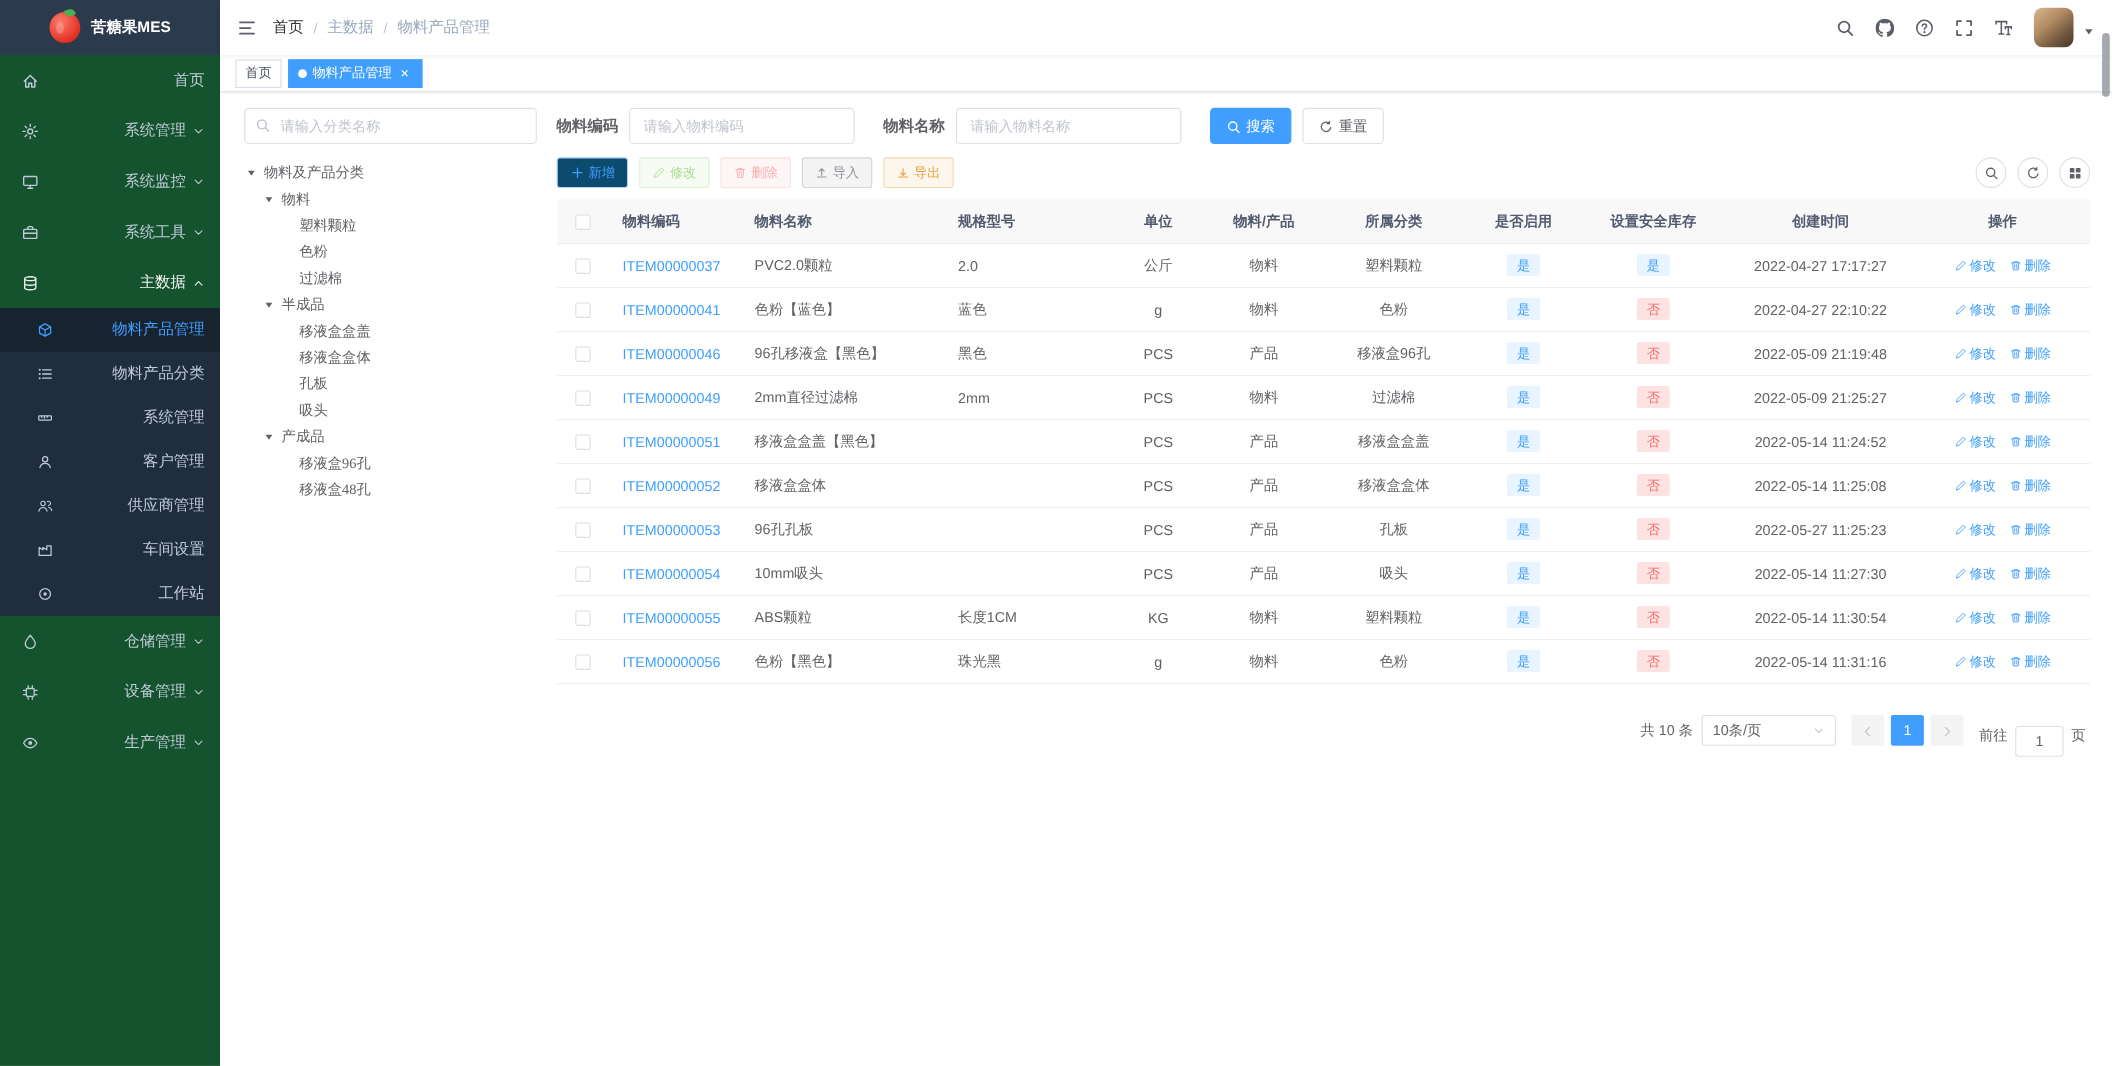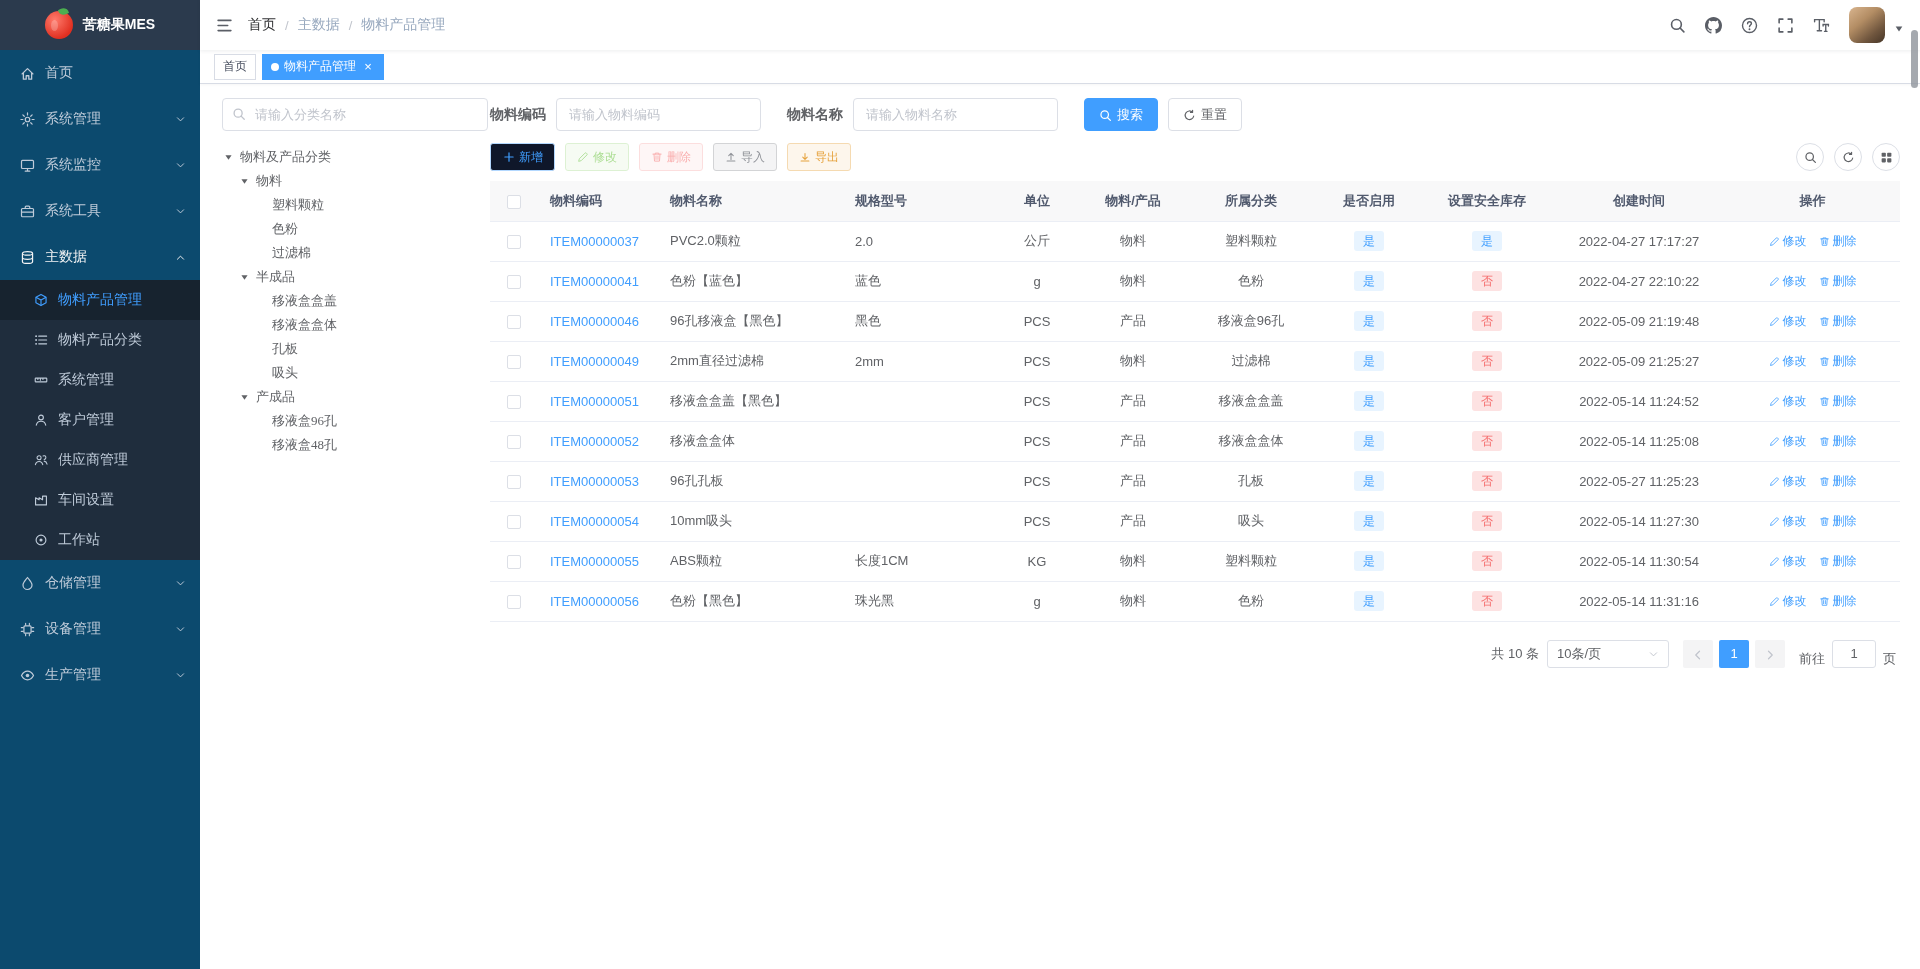--- a/index.html
+++ b/index.html
@@ -4,21 +4,21 @@
 <style>
   * { margin:0; padding:0; box-sizing:border-box; }
   html,body { width:1920px; height:969px; }
   body { font-family:"Liberation Sans","DejaVu Sans",sans-serif; font-size:14px; color:#303133;
          background:#fff; overflow:hidden; position:relative; }
   .ic { display:inline-block; width:14px; height:14px; vertical-align:middle; }
 
   .app { display:flex; height:100%; }
 
   
-  .sidebar { width:200px; flex-shrink:0; background:#0c4a6e; display:flex; flex-direction:column; overflow:hidden; }
+  .sidebar { width:200px; flex-shrink:0; background:#14532d; display:flex; flex-direction:column; overflow:hidden;text-align:right; }
   .logo-area { height:50px; display:flex; align-items:center; justify-content:center; gap:10px; background:#2b3a4d; flex-shrink:0; }
   .logo-badge { width:28px; height:28px; border-radius:50%; position:relative; flex-shrink:0;
                 background:radial-gradient(circle at 35% 32%, #ff7a6b, #e02f20 72%); }
   .logo-badge::before { content:""; position:absolute; top:-3px; left:14px; width:9px; height:7px;
                 background:#4caf50; border-radius:0 70% 0 70%; transform:rotate(-25deg); }
   .logo-badge::after { content:""; position:absolute; top:9px; left:6px; width:7px; height:11px;
                 border-radius:50%; background:rgba(255,255,255,.22); }
   .logo-title { color:#fff; font-size:14px; font-weight:bold; white-space:nowrap; }
   .menu { flex:1; overflow:hidden; }
   .menu-item { height:46px; display:flex; align-items:center; padding:0 14px 0 20px; color:#bfcbd9; font-size:14px; cursor:pointer; }
@@ -55,21 +55,21 @@
               box-shadow:0 1px 3px 0 rgba(0,0,0,.04); display:flex; align-items:center; padding:0 14px; gap:6px;
               position:relative; z-index:2; flex-shrink:0; }
   .tag { height:26px; display:inline-flex; align-items:center; gap:5px; border:1px solid #d8dce5;
          background:#fff; color:#495060; font-size:12px; padding:0 8px; cursor:pointer; }
   .tag.active { background:#409eff; border-color:#409eff; color:#fff; }
   .tag.active::before { content:""; width:8px; height:8px; border-radius:50%; background:#fff; }
   .tag-close { width:14px; height:14px; border-radius:50%; display:inline-flex; align-items:center;
                justify-content:center; font-size:13px; line-height:1; }
 
   
-  .page { flex:1; display:flex; gap:2px; padding:14px 20px 0 22px; overflow:hidden; background:#fff; }
+  .page { flex:1; display:flex; gap:18px; padding:14px 20px 0 22px; overflow:hidden; background:#fff; }
   .left-panel { width:266px; flex-shrink:0; }
   .tree-search { position:relative; }
   .tree-search .search-prefix { position:absolute; left:10px; top:9px; width:14px; height:14px; color:#c0c4cc; }
   .tree-search .search-prefix .ic { width:14px; height:14px; display:block; }
   .tree-search input { width:100%; height:33px; border:1px solid #dcdfe6; border-radius:4px;
                        padding:0 10px 0 32px; font-size:13px; color:#606266; outline:none; font-family:inherit; }
   .tree-search input::placeholder { color:#c0c4cc; }
   .tree { margin-top:14px;font-family:Liberation Serif, serif; }
   .tree-node { height:24px; display:flex; align-items:center; font-size:13px; color:#606266; cursor:pointer; }
   .tree-caret { width:13px; height:13px; color:#606266; flex-shrink:0; margin-right:5px; }
@@ -86,21 +86,21 @@
   .btn { height:33px; padding:0 14px; border-radius:4px; border:1px solid #dcdfe6; background:#fff;
          color:#606266; font-size:13px; display:inline-flex; align-items:center; gap:5px; cursor:pointer; font-family:inherit; }
   .btn .ic { width:13px; height:13px; }
   .btn-primary { background:#409eff; border-color:#409eff; color:#fff; }
   .btn + .btn { margin-left:10px; }
 
   .toolbar { display:flex; align-items:center; margin-bottom:10px; }
   .btn-mini { height:28px; padding:0 11px; border-radius:3px; font-size:12px; display:inline-flex; align-items:center;
               gap:4px; cursor:pointer; border:1px solid transparent; margin-right:10px; font-family:inherit; }
   .btn-mini .ic { width:12px; height:12px; }
-  .plain-primary { background:#0f172a; border-color:#b3d8ff; color:#409eff;padding-left:12px; }
+  .plain-primary { background:#0c4a6e; border-color:#b3d8ff; color:#409eff;padding-left:12px; }
   .plain-success { background:#f0f9eb; border-color:#c2e7b0; color:#67c23a; }
   .plain-danger  { background:#fef0f0; border-color:#fbc4c4; color:#f56c6c; }
   .plain-info    { background:#f4f4f5; border-color:#d3d4d6; color:#909399; }
   .plain-warning { background:#fdf6ec; border-color:#f5dab1; color:#e6a23c; }
   .is-disabled { opacity:.55; cursor:not-allowed; }
   .toolbar-right { margin-left:auto; display:flex; align-items:center; gap:10px; }
   .circle-btn { width:28px; height:28px; border-radius:50%; border:1px solid #dcdfe6; background:#fff;
                 color:#606266; display:flex; align-items:center; justify-content:center; cursor:pointer; }
   .circle-btn .ic { width:13px; height:13px; }
 
@@ -124,21 +124,21 @@
   .page-size { width:122px; height:28px; border:1px solid #dcdfe6; border-radius:3px; display:flex;
                align-items:center; justify-content:space-between; padding:0 9px; cursor:pointer; background:#fff; }
   .page-size .ic { width:11px; height:11px; color:#c0c4cc; }
   .pager { display:flex; align-items:center; gap:6px; margin:0 6px; }
   .pager-btn { min-width:30px; height:28px; border-radius:2px; background:#f4f4f5; color:#c0c4cc;
                display:flex; align-items:center; justify-content:center; cursor:pointer; }
   .pager-btn .ic { width:12px; height:12px; }
   .pager-num { min-width:30px; height:28px; border-radius:2px; background:#f4f4f5; color:#606266;
                display:flex; align-items:center; justify-content:center; cursor:pointer; }
   .pager-num.active { background:#409eff; color:#fff; }
-  .goto { display:flex; align-items:flex-end; gap:7px; }
+  .goto { display:flex; align-items:flex-start; gap:7px;margin-top:20px; }
   .goto input { width:44px; height:28px; border:1px solid #dcdfe6; border-radius:3px; text-align:center;
                 font-size:13px; color:#606266; outline:none; font-family:inherit; }
 
   .scroll-thumb { position:absolute; right:2px; top:30px; width:7px; height:58px; border-radius:4px;
                   background:#8e939b; opacity:.8; z-index:20; }
 </style>
 </head>
 <body>
 
 <div class="app">

